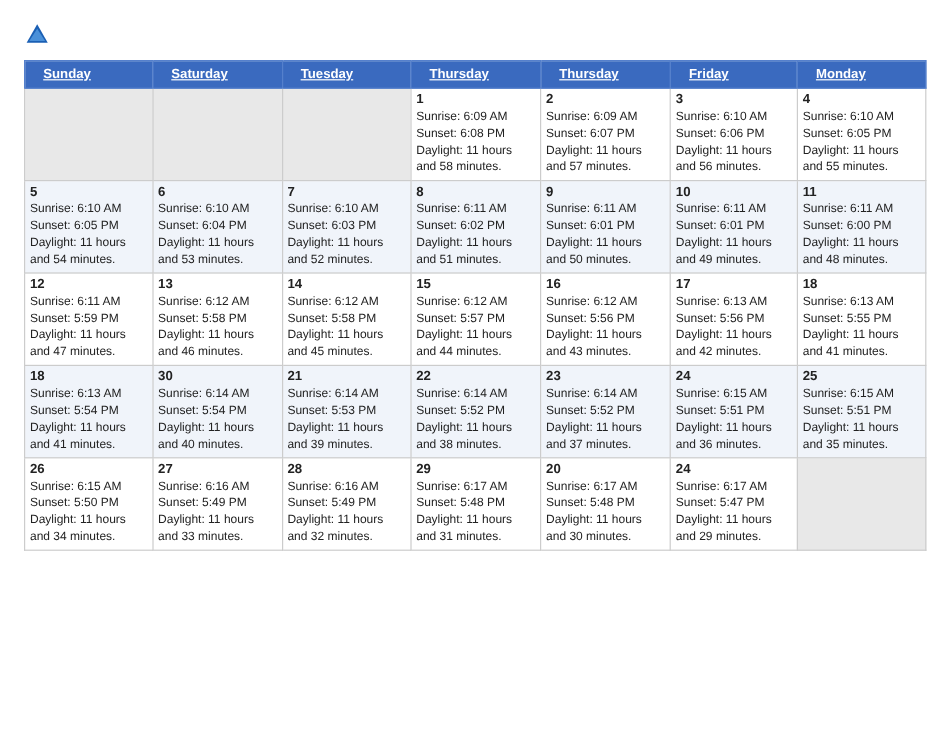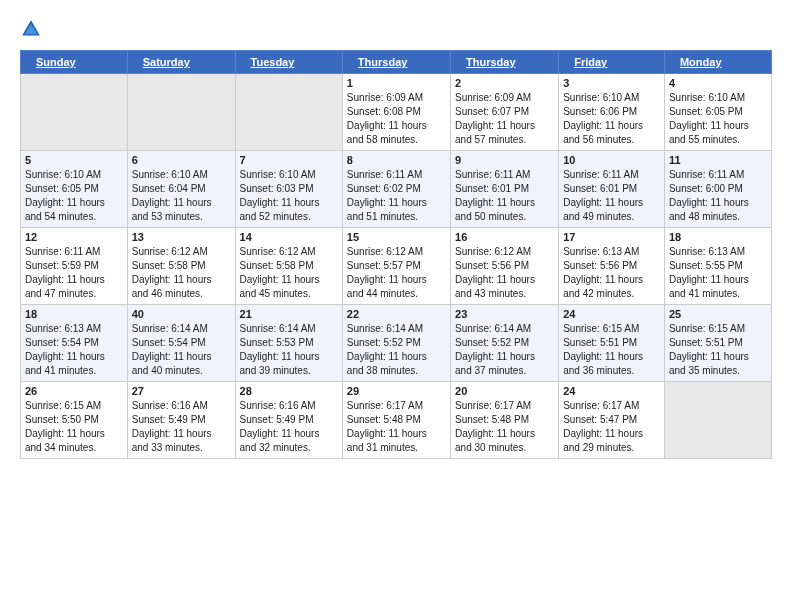--- a/index.html
+++ b/index.html
@@ -275,21 +275,21 @@
         </tr>
         <tr>
           <td>
             <span class="day-num">18</span>
             <div class="day-info" style="white-space: pre-line;">Sunrise: 6:13 AM
 Sunset: 5:54 PM
 Daylight: 11 hours
 and 41 minutes.</div>
           </td>
           <td>
-            <span class="day-num">40</span>
+            <span class="day-num">30</span>
             <div class="day-info" style="white-space: pre-line;">Sunrise: 6:14 AM
 Sunset: 5:54 PM
 Daylight: 11 hours
 and 40 minutes.</div>
           </td>
           <td>
             <span class="day-num">21</span>
             <div class="day-info" style="white-space: pre-line;">Sunrise: 6:14 AM
 Sunset: 5:53 PM
 Daylight: 11 hours

